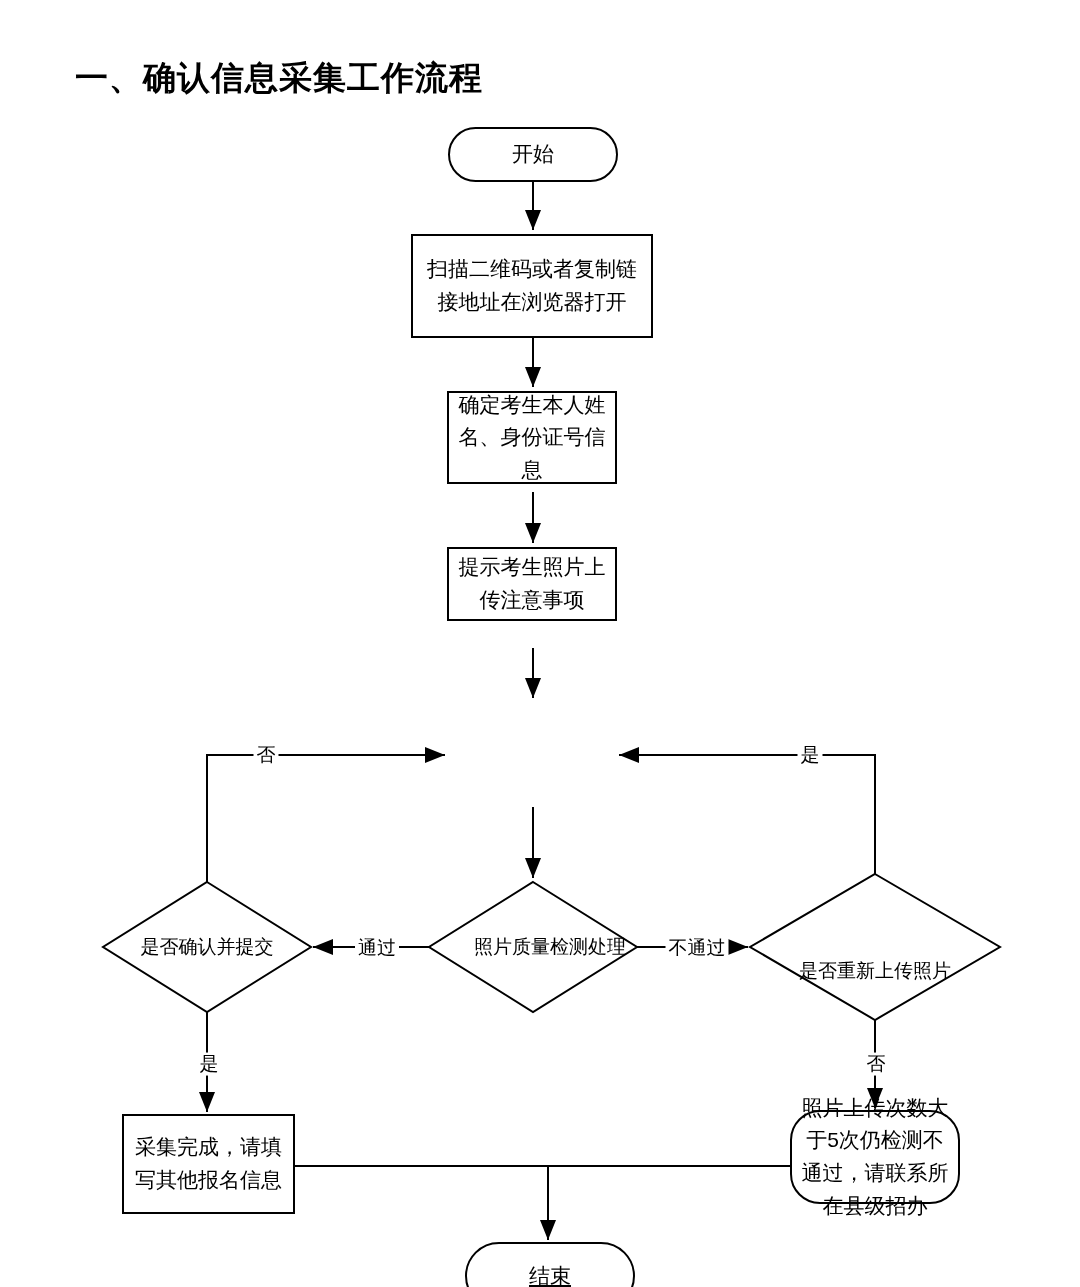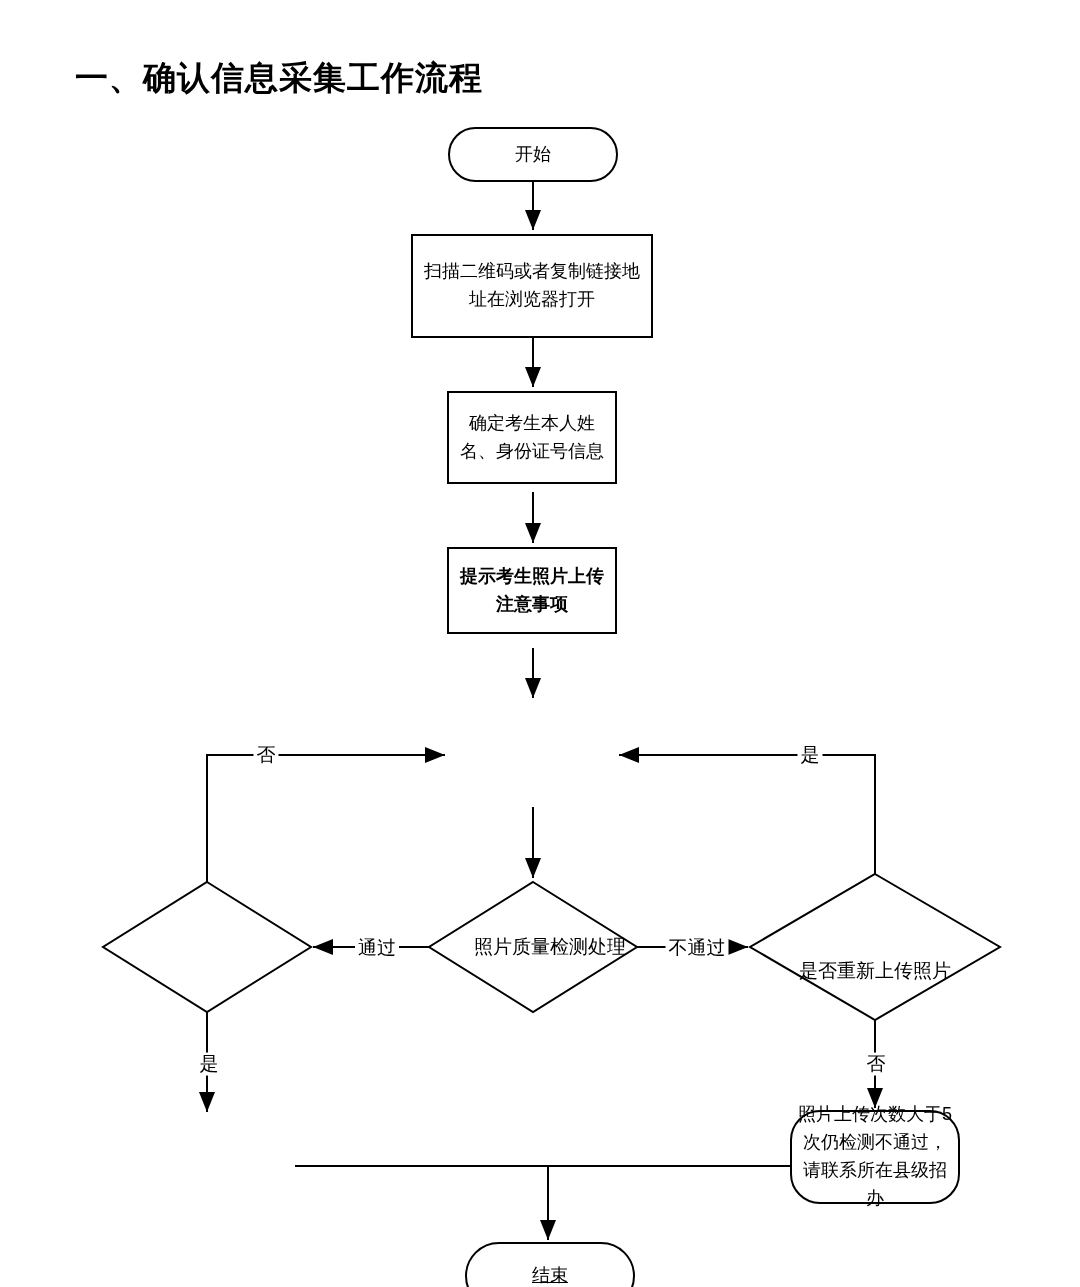--- a/index.html
+++ b/index.html
@@ -29,21 +29,21 @@
   }
   .node {
     position: absolute;
     box-sizing: border-box;
     display: flex;
     align-items: center;
     justify-content: center;
     text-align: center;
     background: #ffffff;
     border: 2px solid #000000;
-    font-size: 18px;
+    font-size: 21px;
     line-height: 1.55;
     padding: 4px 6px;
   }
   .stadium { border-radius: 34px; }
   .diamond-label {
     position: absolute;
     display: flex;
     align-items: center;
     justify-content: center;
     text-align: center;
@@ -99,29 +99,31 @@
     <polygon points="207,840 311,905 207,970 103,905" fill="#ffffff" stroke="#000000" stroke-width="2"></polygon>
     <polygon points="875,832 1000,905 875,978 750,905" fill="#ffffff" stroke="#000000" stroke-width="2"></polygon>
   </svg>
 
   <div class="node stadium" style="left:448px; top:85px; width:170px; height:55px;">开始</div>
 
   <div class="node" style="left:411px; top:192px; width:242px; height:104px;">扫描二维码或者复制链接地址在浏览器打开</div>
 
   <div class="node" style="left:447px; top:349px; width:170px; height:93px;">确定考生本人姓名、身份证号信息</div>
 
-  <div class="node" style="left:447px; top:505px; width:170px; height:87px;font-weight:bold;">提示考生照片上传注意事项</div>
+  <div class="node" style="left:447px; top:505px; width:170px; height:74px;">提示考生照片上传注意事项</div>
 
 
+  <div class="node" style="left:122px; top:1072px; width:173px; height:100px;">采集完成，请填写其他报名信息</div>
 
   <div class="node" style="left:790px; top:1068px; width:170px; height:94px;border-radius:30px;">照片上传次数大于5次仍检测不通过，请联系所在县级招办</div>
 
   <div class="node stadium" style="left:465px; top:1200px; width:170px; height:68px;text-decoration:underline;">结束</div>
 
   <div class="diamond-label" style="left:450px; top:875px; width:200px; height:60px;text-align:center;">照片质量检测处理</div>
+  <div class="diamond-label" style="left:117px; top:875px; width:180px; height:60px;">是否确认并提交</div>
   <div class="diamond-label" style="left:780px; top:899px; width:190px; height:60px;">是否重新上传照片</div>
 
   <div class="edge-label" style="left:377px; top:906px;">通过</div>
   <div class="edge-label" style="left:697px; top:906px;">不通过</div>
   <div class="edge-label" style="left:266px; top:713px;">否</div>
   <div class="edge-label" style="left:810px; top:713px;">是</div>
   <div class="edge-label" style="left:209px; top:1022px;">是</div>
   <div class="edge-label" style="left:876px; top:1022px;">否</div>
 
 </div>

